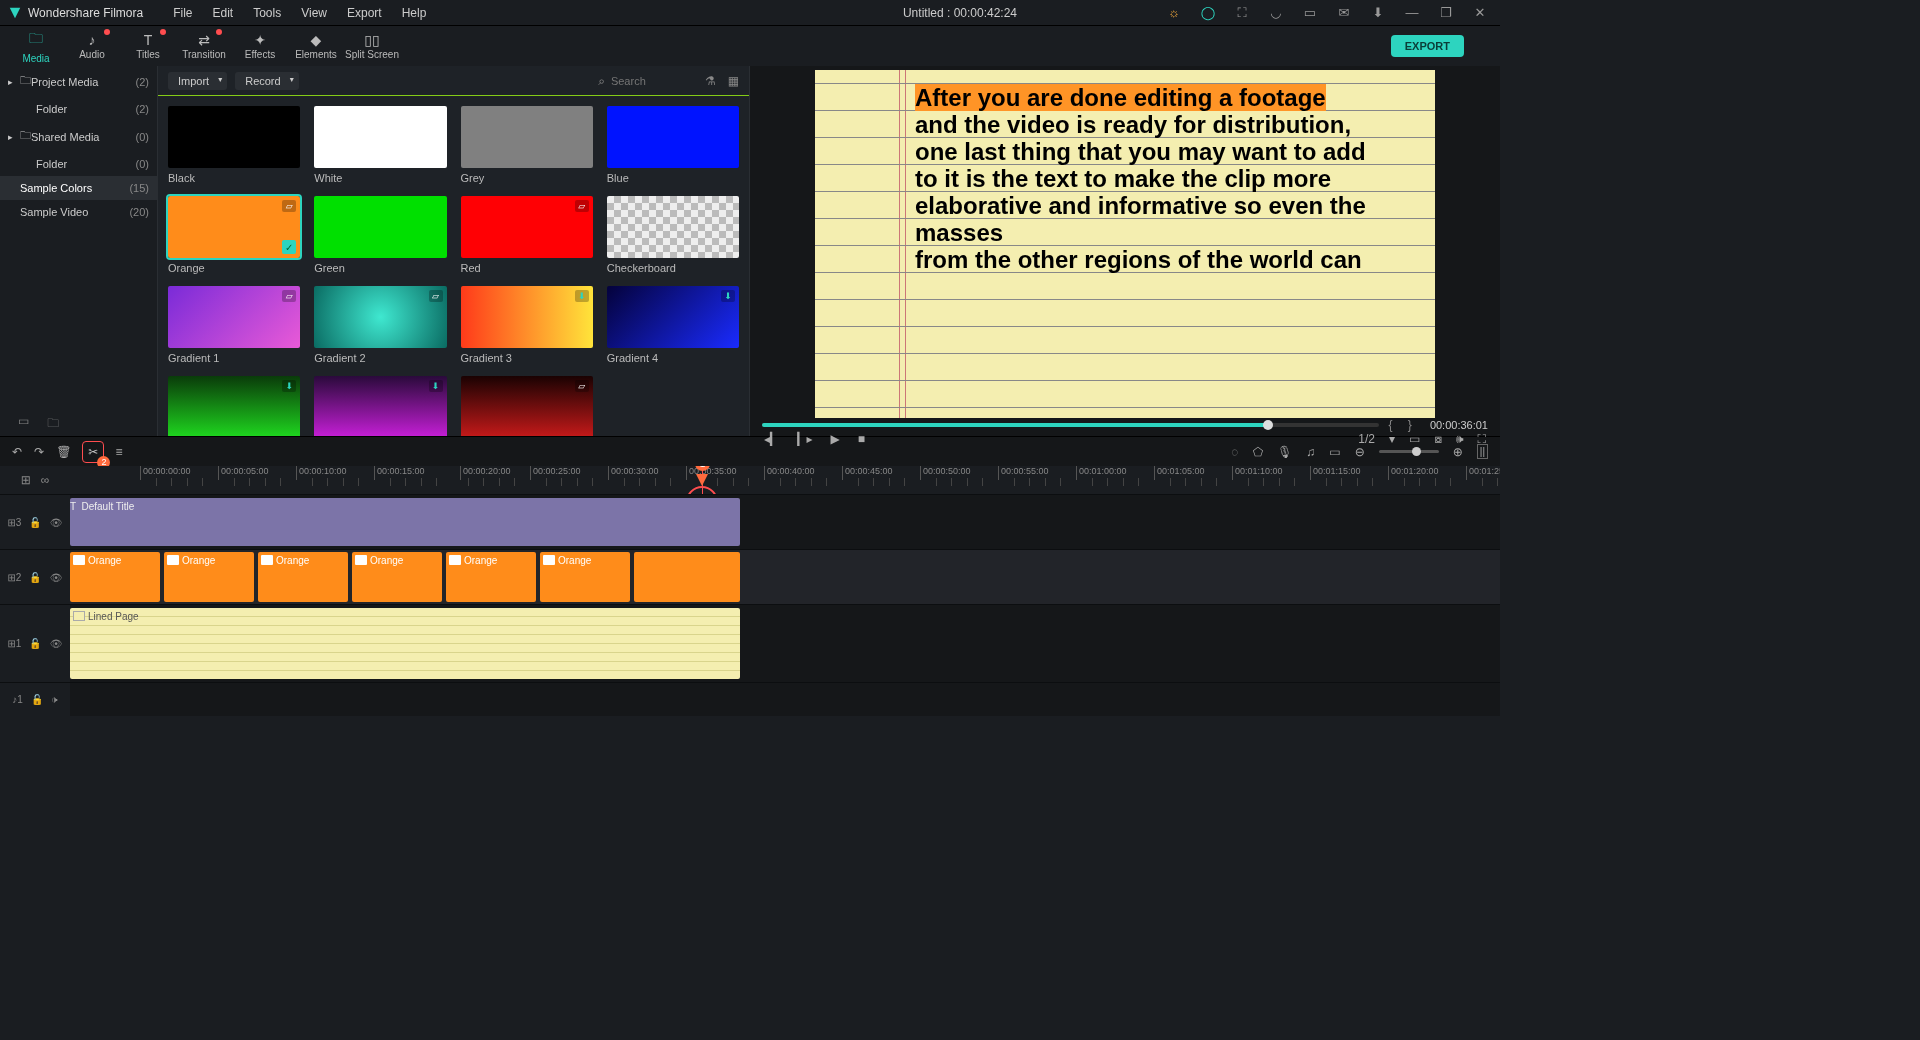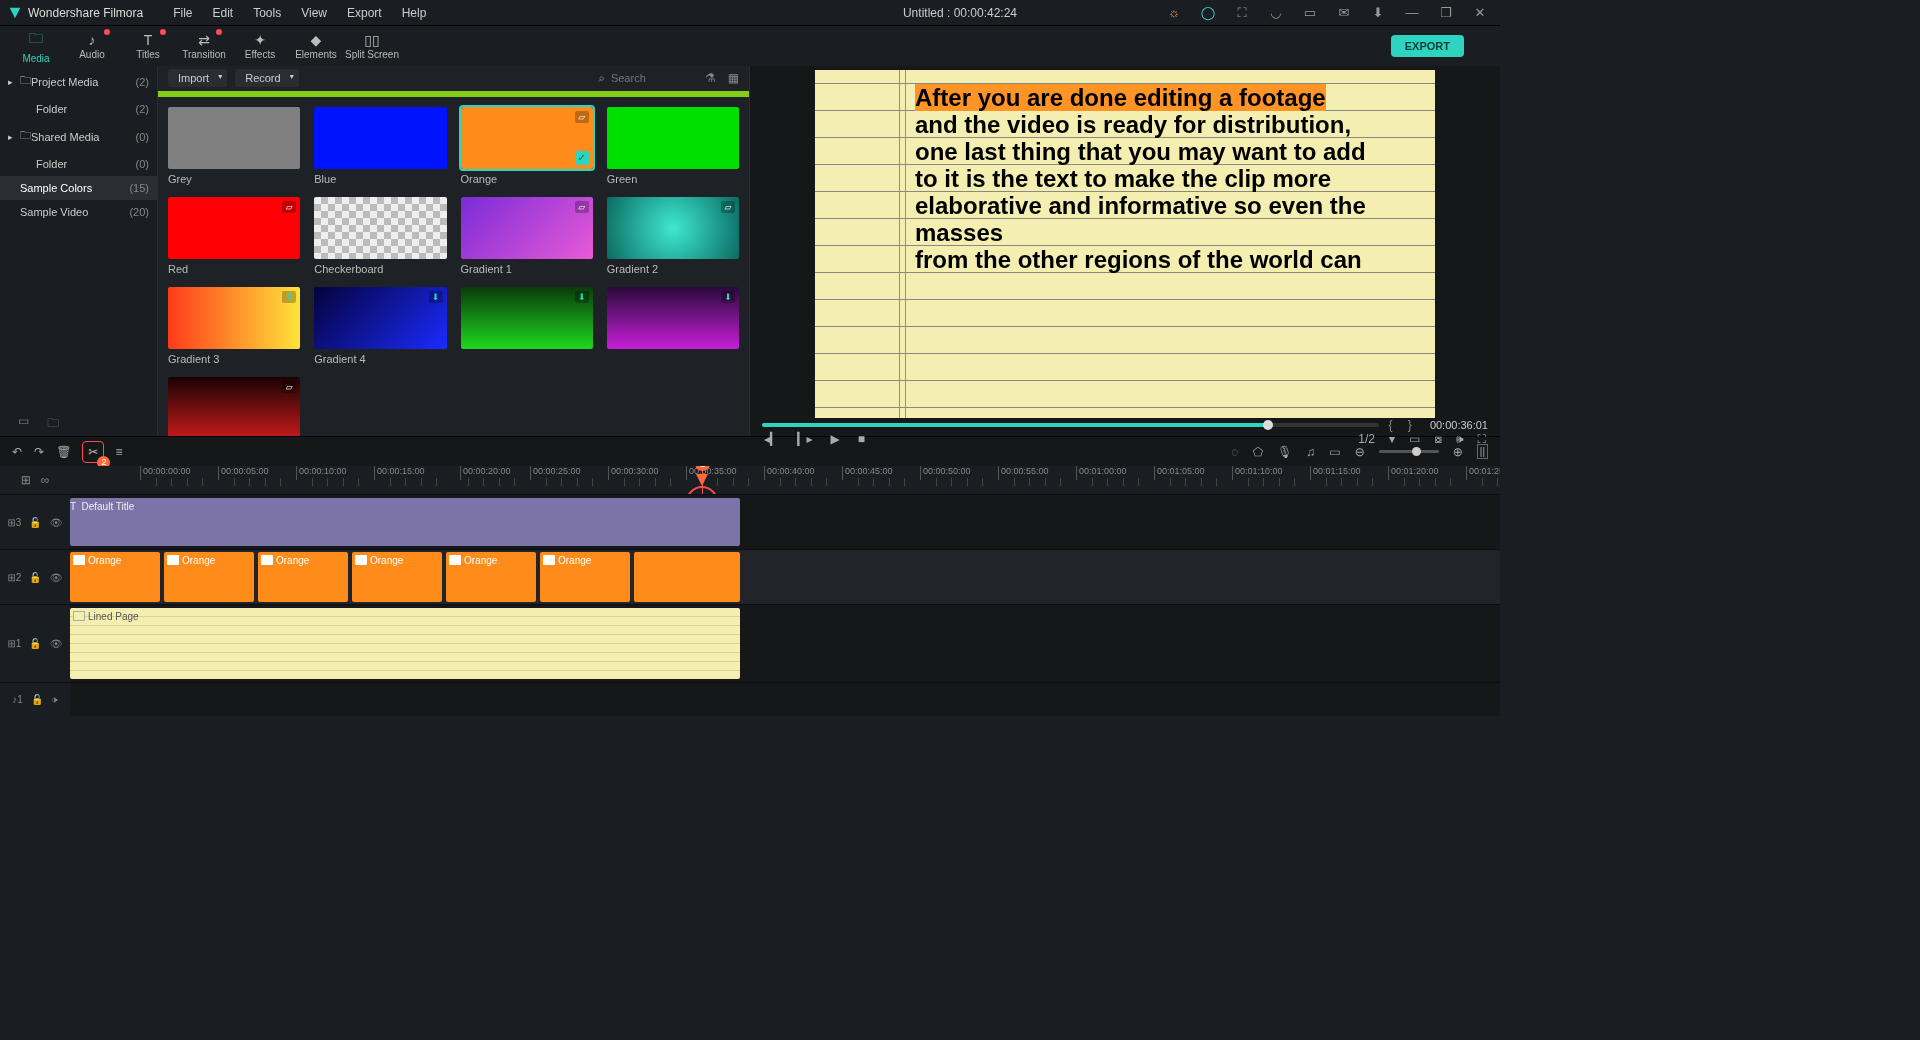--- a/index.html
+++ b/index.html
@@ -22,21 +22,21 @@
 .export-btn { margin-left: auto; margin-right: 28px; background: #2dd4bf; color: #0a3d38; font-weight: bold; font-size: 11px; padding: 5px 14px; border-radius: 4px; }
 .main-row { display: flex; height: 370px; }
 .left-panel { width: 158px; background: #1a1d21; border-right: 1px solid #2a2e33; }
 .tree-item { display: flex; align-items: center; padding: 6px 8px; font-size: 11px; color: #ccc; }
 .tree-item .chev { width: 12px; font-size: 9px; }
 .tree-item .count { margin-left: auto; color: #888; }
 .tree-item.active { background: #2a2e33; color: #fff; }
 .tree-item.child { padding-left: 24px; }
 .bottom-icons { display:flex; gap:18px; padding:8px 12px; position:absolute; top:406px; left:6px; }
 .media-panel { width: 592px; background: #1e2227; border-right: 1px solid #2a2e33; display:flex; flex-direction:column; }
-.media-header { height: 32px; display: flex; align-items: center; padding: 0 10px; gap: 8px; border-bottom: 6px solid #84cc16; }
+.media-header { height: 32px; display: flex; align-items: center; padding: 0 10px; gap: 8px; border-bottom: 1px solid #84cc16; }
 .dd { background: #2a2e33; padding: 3px 18px 3px 10px; border-radius: 3px; font-size: 11px; color: #ccc; position: relative; }
 .dd::after { content: "▾"; position: absolute; right: 5px; font-size: 8px; }
 .search-wrap { margin-left: auto; display: flex; align-items: center; gap: 6px; color: #888;}
 .search-wrap input { background: transparent; border: none; color: #ccc; font-size: 11px; width: 80px; outline: none; }
 .thumb-grid { padding: 10px; display: grid; grid-template-columns: repeat(4, 1fr); gap: 12px 14px; overflow-y:auto; }
 .thumb { display: flex; flex-direction: column; }
 .swatch { height: 62px; border-radius: 2px; position: relative; }
 .swatch.selected { outline: 2px solid #2dd4bf; }
 .swatch .badge { position:absolute; top:4px; right:4px; width:14px;height:12px; background:rgba(0,0,0,0.25); border-radius:2px; display:flex;align-items:center;justify-content:center;font-size:9px;color:#fff;}
 .swatch .check { position:absolute; bottom:4px; right:4px; width:14px;height:14px; background:#2dd4bf; border-radius:2px; display:flex;align-items:center;justify-content:center;font-size:10px;color:#063;}
@@ -188,20 +188,28 @@
       <span class="dd">Import</span>
       <span class="dd">Record</span>
       <div class="search-wrap">
         <span>⌕</span>
         <input placeholder="Search" style="">
         <span style="margin-left:8px">⚗</span>
         <span style="margin-left:6px">▦</span>
       </div>
     </div>
     <div class="thumb-grid" id="thumbs">
+        <div class="thumb">
+          <div class="swatch" style="background: rgb(0, 0, 0);"></div>
+          <div class="thumb-label">Black</div>
+        </div>
+        <div class="thumb">
+          <div class="swatch" style="background: rgb(255, 255, 255);"></div>
+          <div class="thumb-label">White</div>
+        </div>
         <div class="thumb">
           <div class="swatch" style="background: rgb(128, 128, 128);"></div>
           <div class="thumb-label">Grey</div>
         </div>
         <div class="thumb">
           <div class="swatch" style="background: rgb(0, 19, 255);"></div>
           <div class="thumb-label">Blue</div>
         </div>
         <div class="thumb">
           <div class="swatch selected" style="background: rgb(255, 140, 26);">

